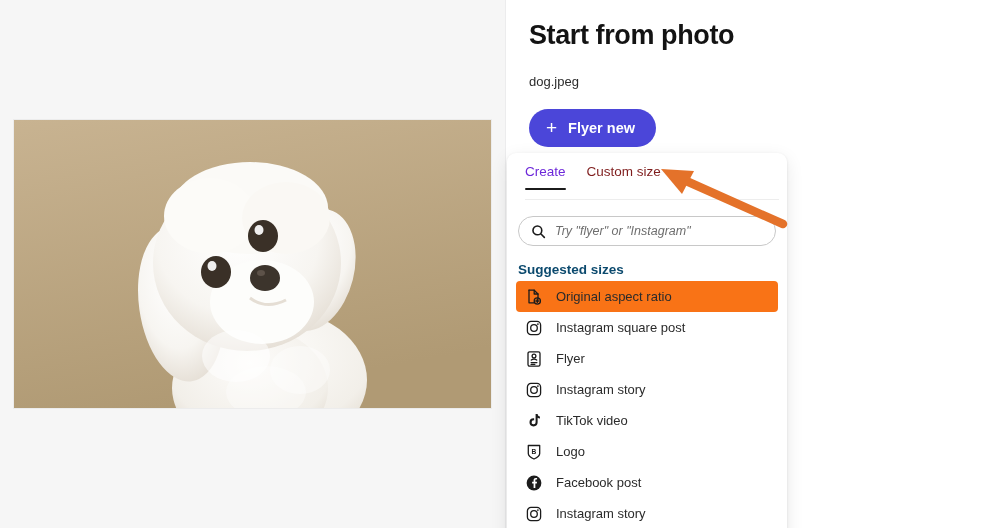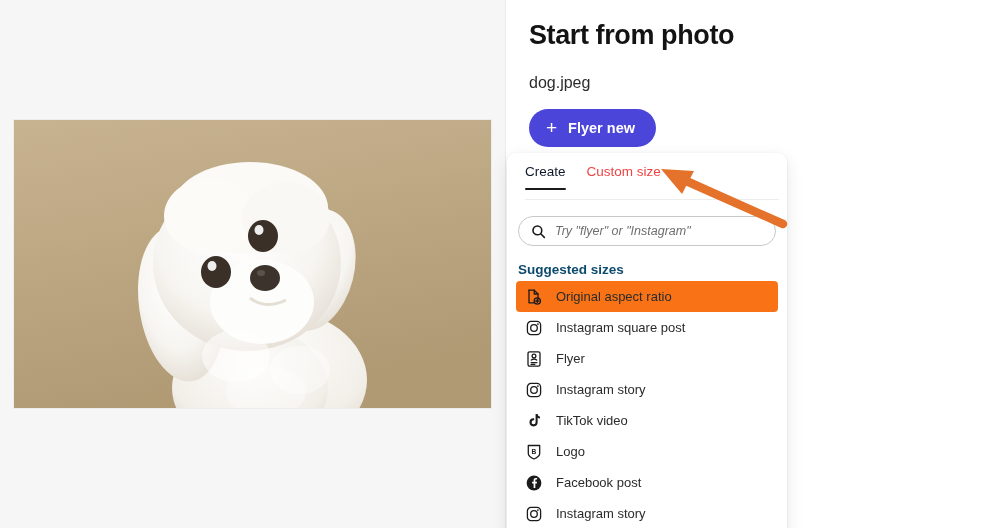--- a/index.html
+++ b/index.html
@@ -42,21 +42,21 @@
     background:#ffffff;
     flex:0 0 494px;
   }
   #page-title {
     position:absolute; left:23px; top:20px;
     font-size:27px; font-weight:700; color:#131313;
     letter-spacing:-0.4px;
   }
   #file-name {
     position:absolute; left:23px; top:74px;
-    font-size:16px; color:#2c2c2c;
+    font-size:13px; color:#2c2c2c;
   }
   #create-new-button {
     position:absolute; left:23px; top:109px;
     height:38px; padding:0 21px 0 17px;
     display:flex; align-items:center; gap:11px;
     background:#4b46d9; color:#ffffff;
     border:none; border-radius:19px;
     font-family:"Liberation Sans", sans-serif;
     font-size:14.5px; font-weight:700;
     cursor:pointer; white-space:nowrap;
@@ -78,26 +78,26 @@
   }
   #tab-strip {
     position:relative;
     height:35px;
     margin:11px 0 0 0;
     display:flex; align-items:flex-start; gap:21px;
     padding:0 18px;
   }
   .tab {
     position:relative;
-    font-size:13.5px; color:#ef4444;
+    font-size:13.5px; color:#7f1d1d;
     background:none; border:none; padding:0 0 11px 0;
     font-family:"Liberation Sans", sans-serif;
     cursor:pointer; white-space:nowrap;
   }
-  .tab.active { color:#0f172a; font-weight:400; }
+  .tab.active { color:#6d28d9; font-weight:400; }
   .tab.active::after {
     content:""; position:absolute;
     left:0; right:0; bottom:0; height:2px;
     background:#1b1b1b; border-radius:1px;
   }
   #tab-divider {
     position:absolute; left:18px; right:8px; top:46px;
     height:1px; background:#ededed;
   }
 

